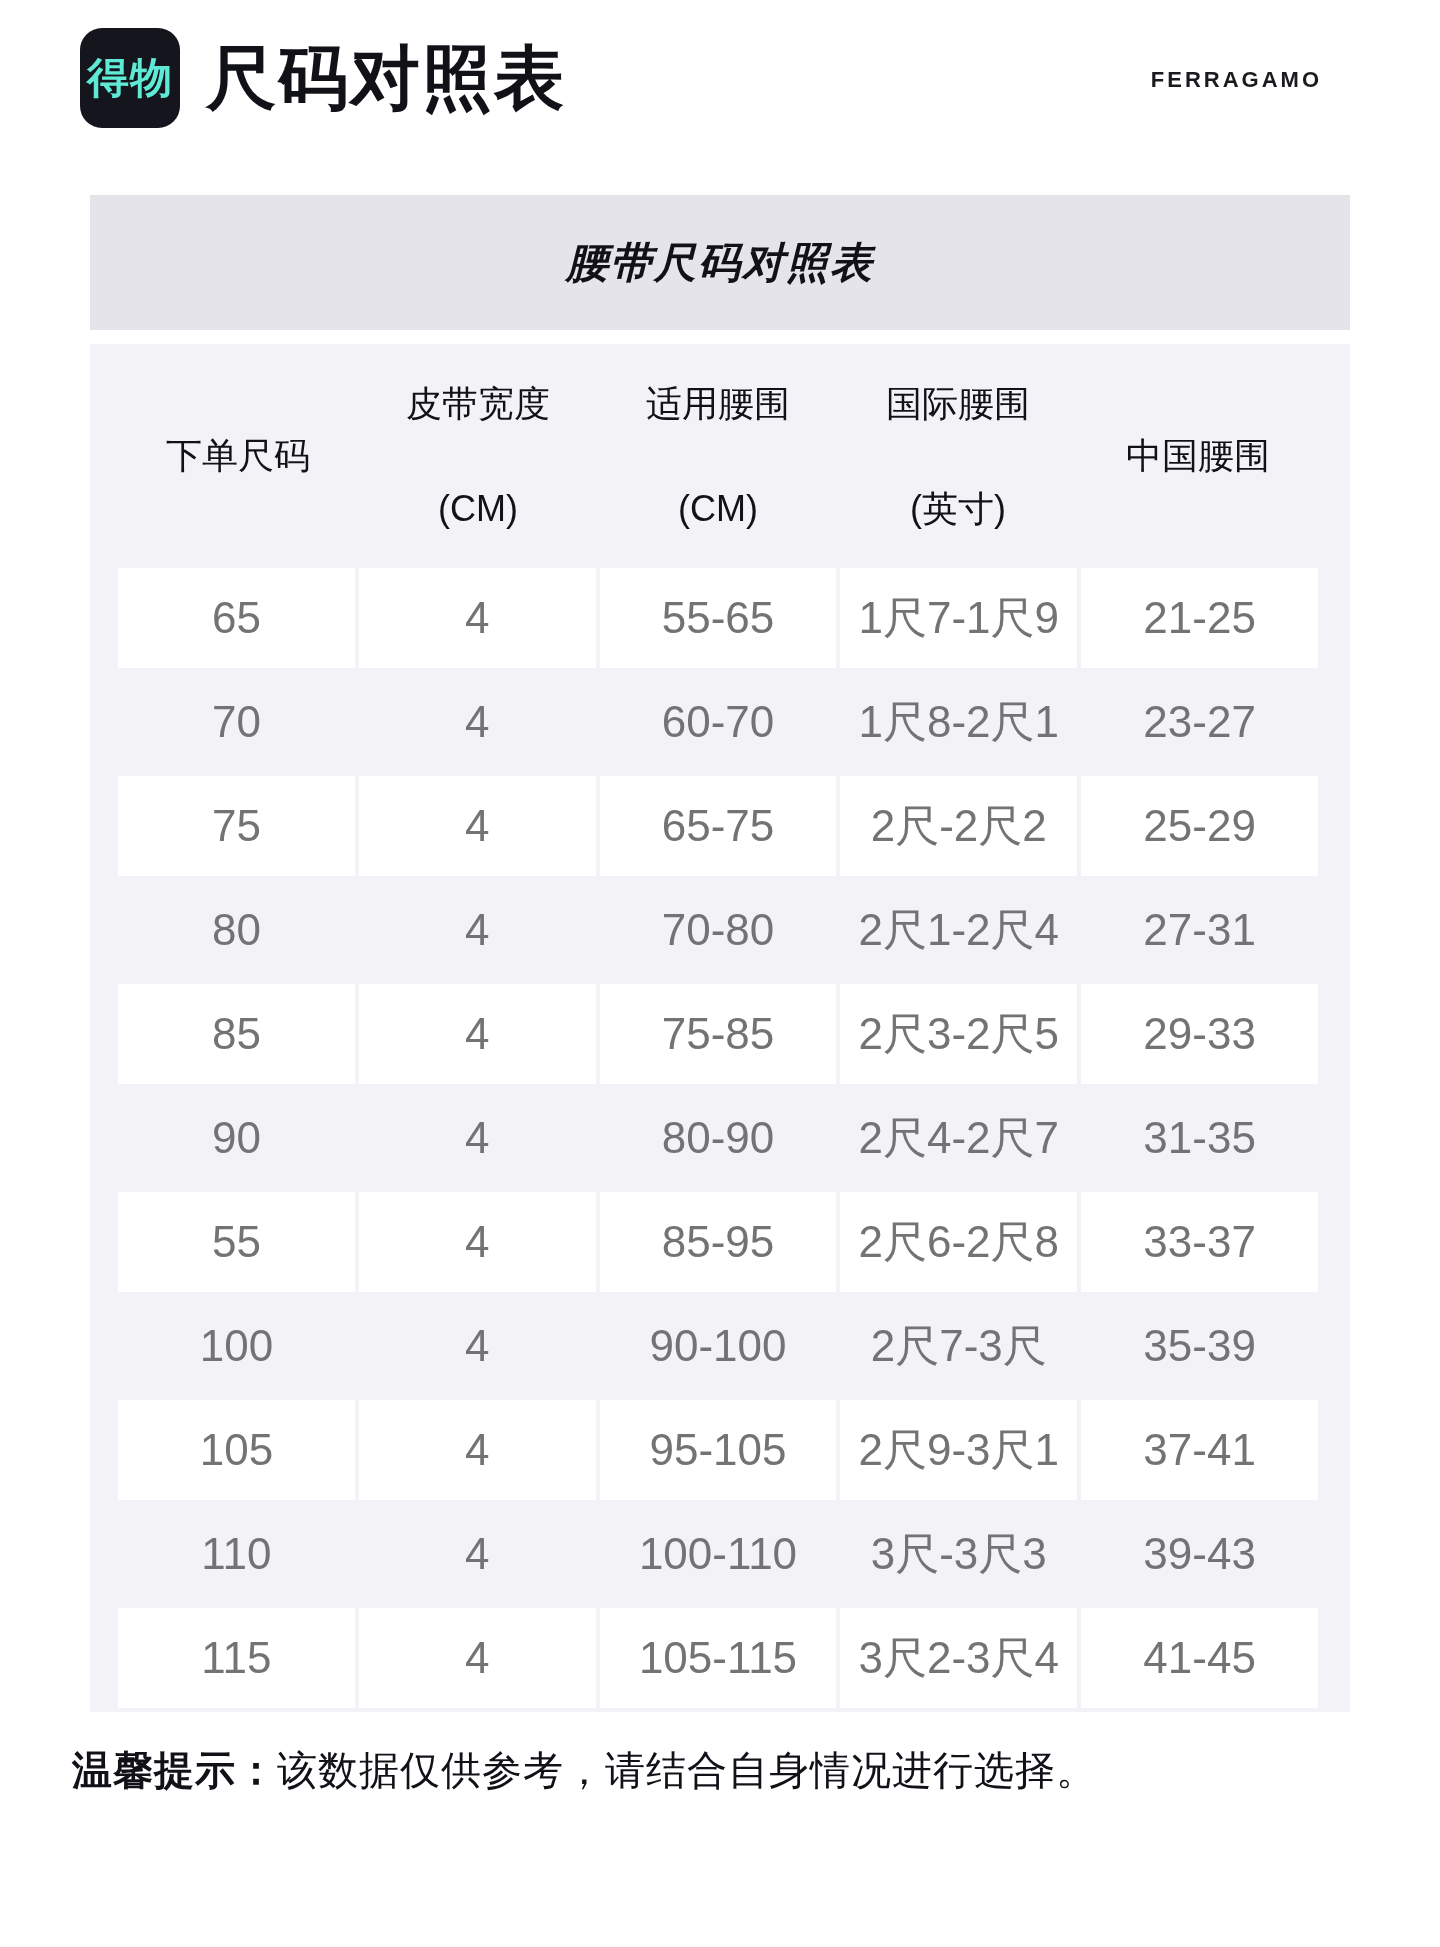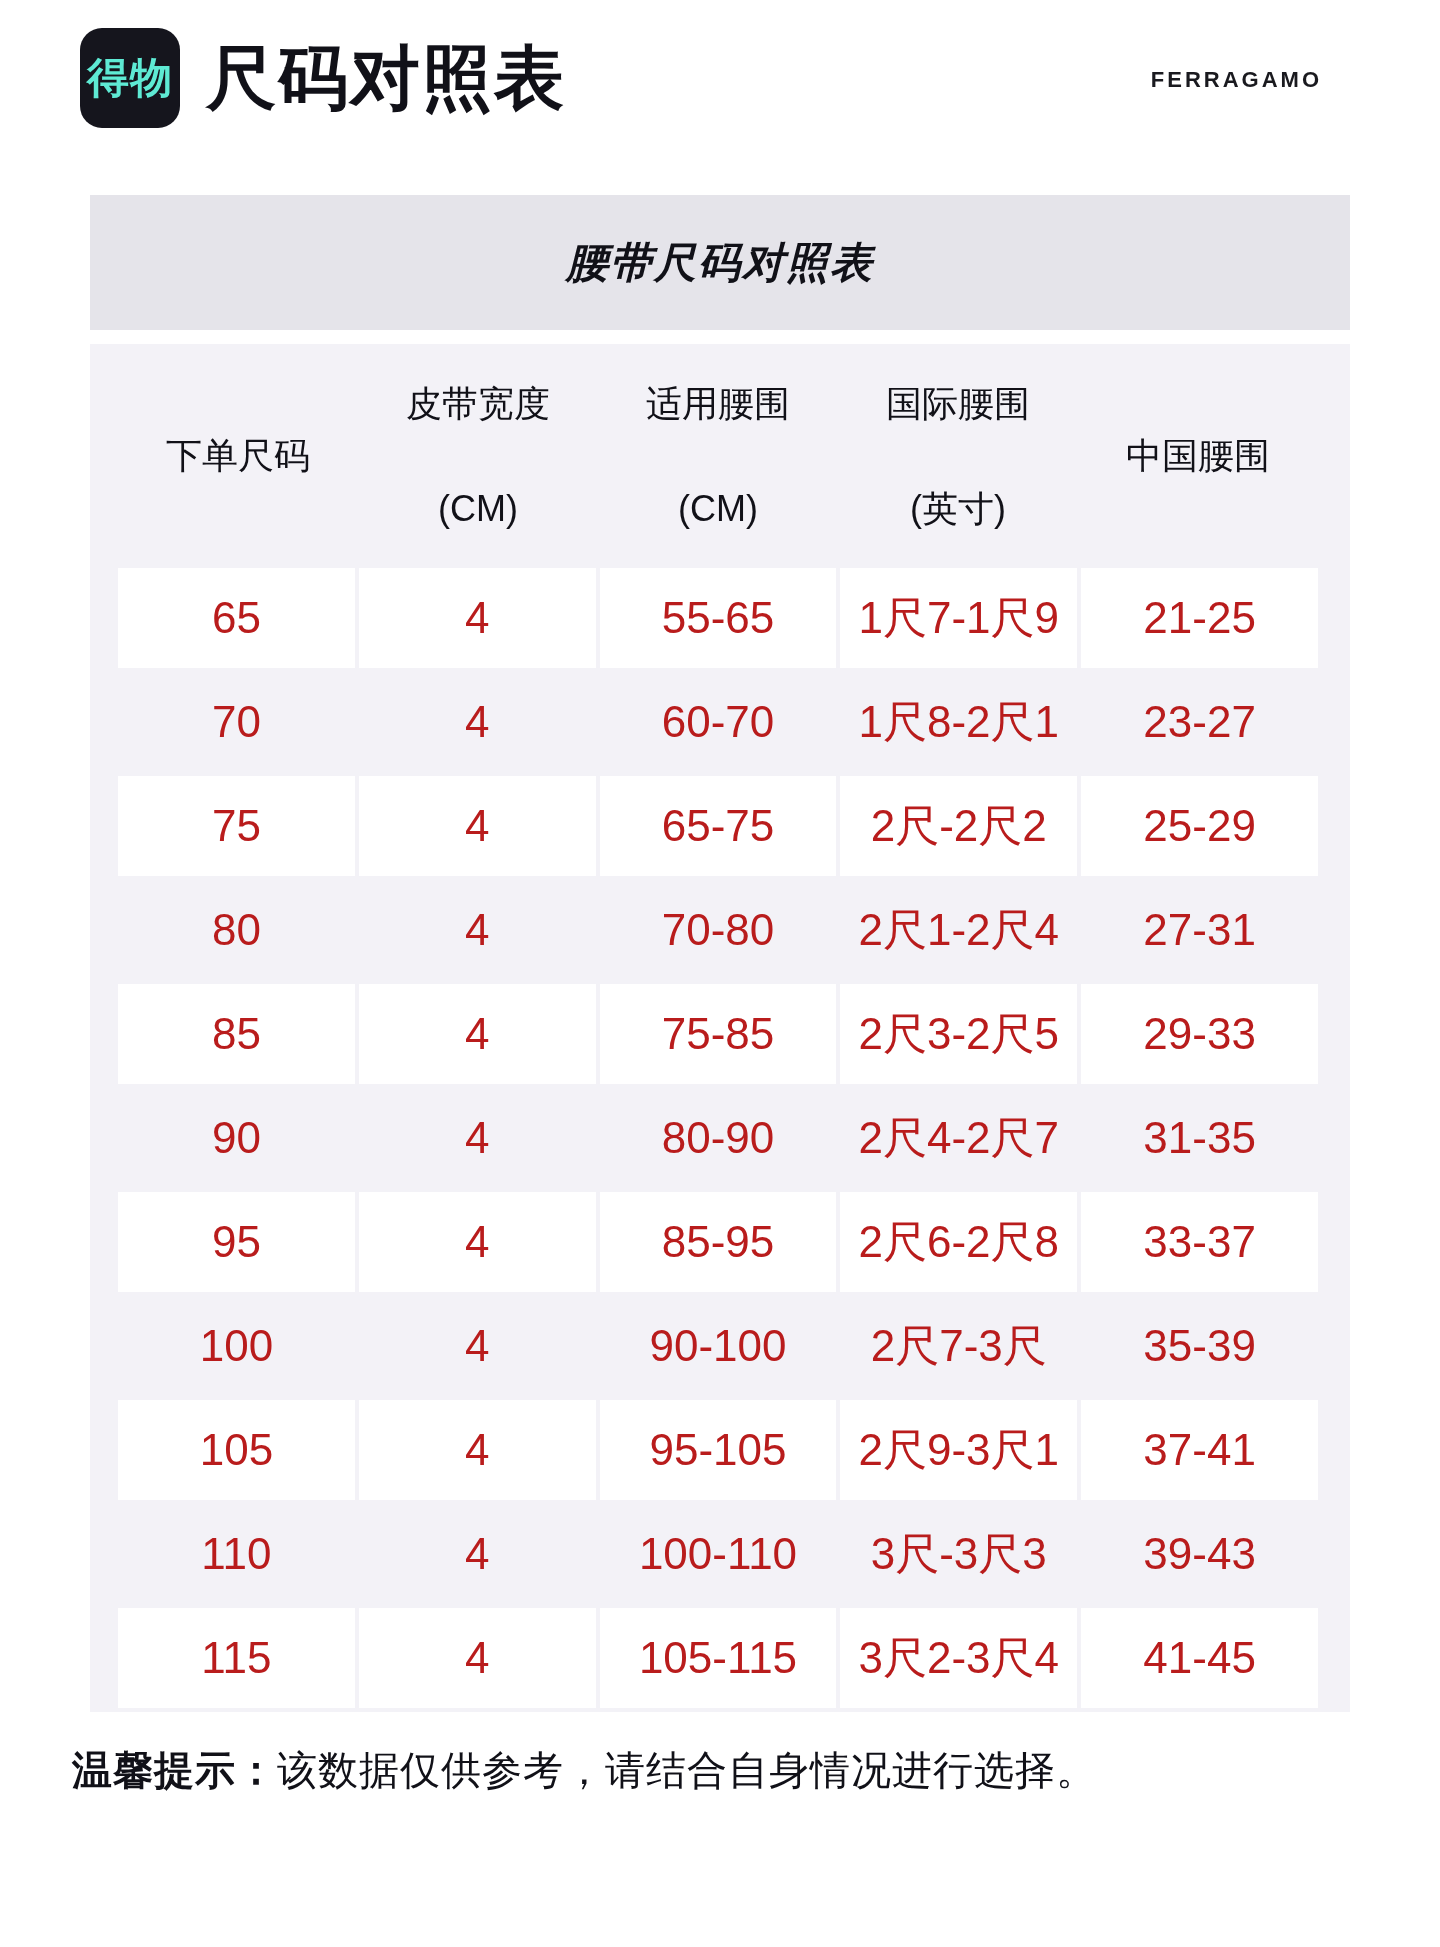--- a/index.html
+++ b/index.html
@@ -73,21 +73,21 @@
   }
   .th .l2:empty { display:none; }
   .tbody { padding-bottom:0; }
   .trow {
     display:flex; gap:4px;
     height:100px; margin-bottom:4px;
   }
   .trow .td {
     flex:1 1 0;
     display:flex; align-items:center; justify-content:center;
-    font-size:44px; color:#b91c1c;
+    font-size:44px; color:#737373;
     white-space:nowrap;
   }
   .trow.white .td { background:#ffffff; }
 
   
   .note {
     position:absolute; left:72px; top:1742px;
     font-size:40px; line-height:56px; color:#111118;
     letter-spacing:1px;
   }
@@ -177,21 +177,21 @@
 
   <div class="trow">
     <div class="td">90</div>
     <div class="td">4</div>
     <div class="td">80-90</div>
     <div class="td">2尺4-2尺7</div>
     <div class="td">31-35</div>
   </div>
 
   <div class="trow white">
-    <div class="td" style="background: rgb(255, 255, 255);">95</div>
+    <div class="td" style="background: rgb(255, 255, 255);">55</div>
     <div class="td" style="background: rgb(255, 255, 255);">4</div>
     <div class="td" style="background: rgb(255, 255, 255);">85-95</div>
     <div class="td" style="background: rgb(255, 255, 255);">2尺6-2尺8</div>
     <div class="td" style="background: rgb(255, 255, 255);">33-37</div>
   </div>
 
   <div class="trow">
     <div class="td">100</div>
     <div class="td">4</div>
     <div class="td">90-100</div>

